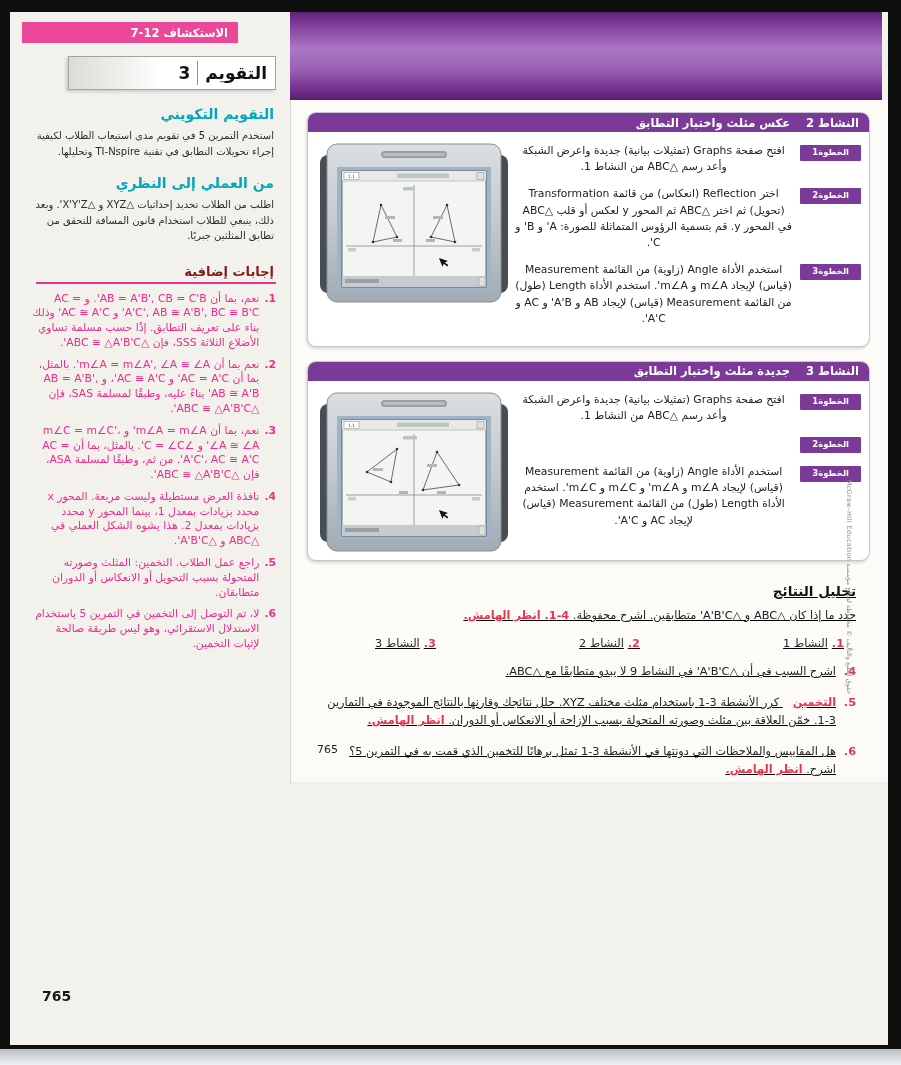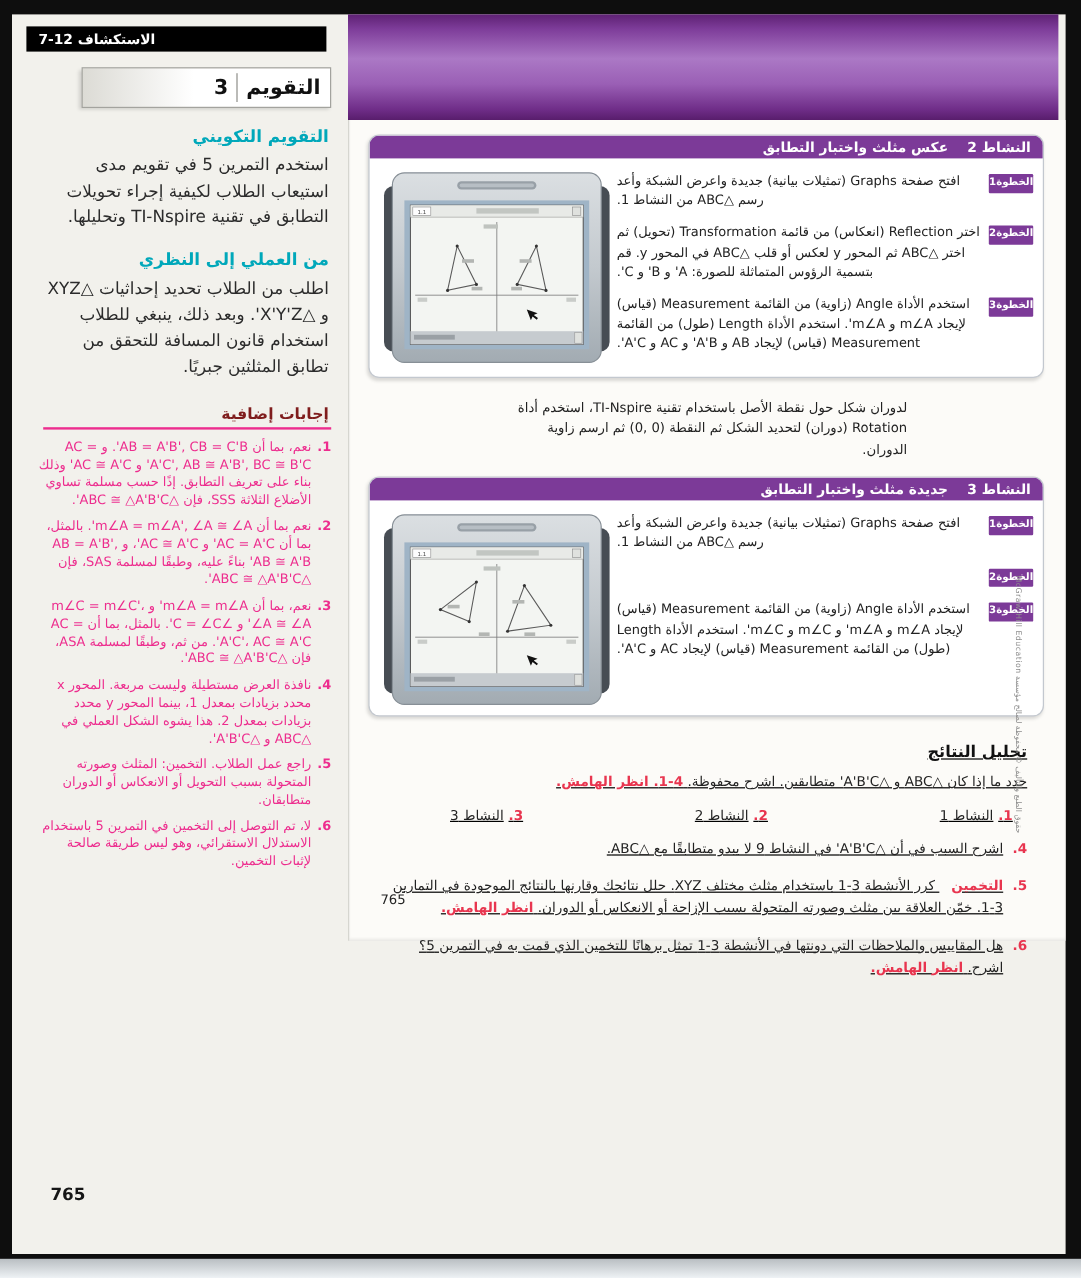--- a/index.html
+++ b/index.html
@@ -11,23 +11,23 @@
   .page{
     position:absolute;left:10px;top:12px;width:878px;height:1033px;
     background:#f2f1ec;
   }
   .scan-bottom{
     position:absolute;left:0;bottom:0;width:100%;height:16px;
     background:linear-gradient(180deg,#b9bec2,#eef2f5);
   }
   
   .lesson-tab{
-    position:absolute;left:12px;top:10px;width:250px;height:21px;
-    background:#000000;color:#fff;font-size:11.5px;font-weight:bold;
-    display:flex;align-items:center;justify-content:flex-end;
+    position:absolute;left:12px;top:10px;width:216px;height:21px;
+    background:#ec4899;color:#fff;font-size:11.5px;font-weight:bold;
+    display:flex;align-items:center;
     padding:0 10px;box-sizing:border-box;direction:rtl;
   }
   .header-band{
     position:absolute;left:280px;top:0;width:592px;height:88px;
     background:linear-gradient(180deg,#5e2174 0%,#7e3d9a 14%,#ab78c5 42%,#9a5fb5 66%,#6f2d88 90%,#581d6c 100%);
   }
   
   .sidebar{
     position:absolute;left:22px;top:44px;width:244px;
     direction:rtl;text-align:right;color:#2b2b2b;
@@ -35,21 +35,21 @@
   .sec-box{
     width:208px;height:34px;box-sizing:border-box;
     border:1px solid #a3a39e;
     background:linear-gradient(270deg,#ffffff 55%,#dcdbd5 100%);
     box-shadow:-2px 2px 3px rgba(0,0,0,.15);
     display:flex;align-items:center;gap:7px;padding:0 8px;
     font-weight:bold;font-size:17px;color:#111;
   }
   .sec-div{width:1px;height:24px;background:#8f8f8a;}
   .teal-h{margin:16px 2px 6px 0;font-size:14px;font-weight:bold;color:#00a8ba;}
-  .sb-p{margin:0 2px 0 0;font-size:14px;line-height:1.55;}
+  .sb-p{margin:0 2px 0 0;font-size:10px;line-height:1.55;}
   .pink-h{margin:20px 2px 2px 0;font-size:13px;font-weight:bold;color:#7f1d1d;}
   .pink-rule{border-top:2px solid #ed2d8e;margin:3px 0 8px 4px;}
   .answers{list-style:none;margin:0;padding:0;}
   .ai{display:flex;gap:5px;font-size:10.8px;line-height:1.37;color:#ed2d8e;margin-bottom:7px;}
   .ai .n{font-weight:bold;flex:0 0 auto;}
   .ai .t{flex:1;text-align:right;}
   
   .main{
     position:absolute;left:280px;top:88px;width:598px;height:684px;
     background:#fcfbf8;direction:rtl;box-sizing:border-box;
@@ -62,24 +62,24 @@
   }
   .act-h{
     background:#7c3a98;color:#fff;height:19px;font-size:11.5px;font-weight:bold;
     display:flex;align-items:center;gap:16px;padding:0 10px;
   }
   .act-body{display:flex;gap:4px;padding:9px 8px 8px 4px;}
   .steps{flex:1;padding-top:2px;}
   .step{display:flex;gap:7px;margin-bottom:11px;font-size:10.8px;line-height:1.5;color:#222;}
   .badge{
     background:#7c3a98;color:#fff;font-size:8.5px;font-weight:bold;
-    padding:1px 0 2px;border-radius:1px;white-space:nowrap;
+    padding:1px 12px 2px;border-radius:1px;white-space:nowrap;
     align-self:flex-start;margin-top:2px;flex:0 0 auto;
   }
-  .step .t{flex:1;text-align:left;}
+  .step .t{flex:1;text-align:center;}
   .calc-wrap{flex:0 0 198px;padding-top:2px;}
   .calc-svg{width:192px;height:160px;display:block;}
   .rot-note{
     margin:16px 132px 0 136px;font-size:11px;line-height:1.6;color:#222;text-align:right;
   }
   .analysis{margin:22px 32px 0 26px;text-decoration:underline;}
   .an-title{font-size:13.5px;font-weight:bold;color:#111;margin:0 0 8px;}
   .an-intro{font-size:11.3px;margin:0;line-height:1.6;color:#222;}
   .red{color:#e8354f;font-weight:bold;}
   .qrow{
@@ -219,21 +219,20 @@
             <rect x="107" y="96" width="9" height="3" fill="#b3b6b3"></rect>
             <path d="M120,115 l3.4,8.8 1.4,-3.1 3.5,2.7 1,-1.3 -3.5,-2.6 3.2,-1.5 z" fill="#111"></path>
             <rect x="23" y="133" width="144" height="11" fill="#c6cbcf"></rect>
             <rect x="26" y="136" width="34" height="4" fill="#9aa0a5"></rect>
             <rect x="160" y="134" width="6" height="9" fill="#dfe1de" stroke="#8a8a8a" stroke-width=".4"></rect>
           </svg>
         </div>
       </div>
     </section>
 
-    <p class="rot-note">لدوران شكل حول نقطة الأصل باستخدام تقنية TI-Nspire، استخدم أداة Rotation (دوران) لتحديد الشكل ثم النقطة (0 ,0) ثم ارسم زاوية الدوران.</p>
 
     <section class="act" style="margin-top:14px;">
       <header class="act-h">
         <span>النشاط 3</span>
         <span>جديدة مثلث واختبار التطابق</span>
       </header>
       <div class="act-body">
         <div class="steps">
           <div class="step">
             <span class="badge">الخطوة1</span>

